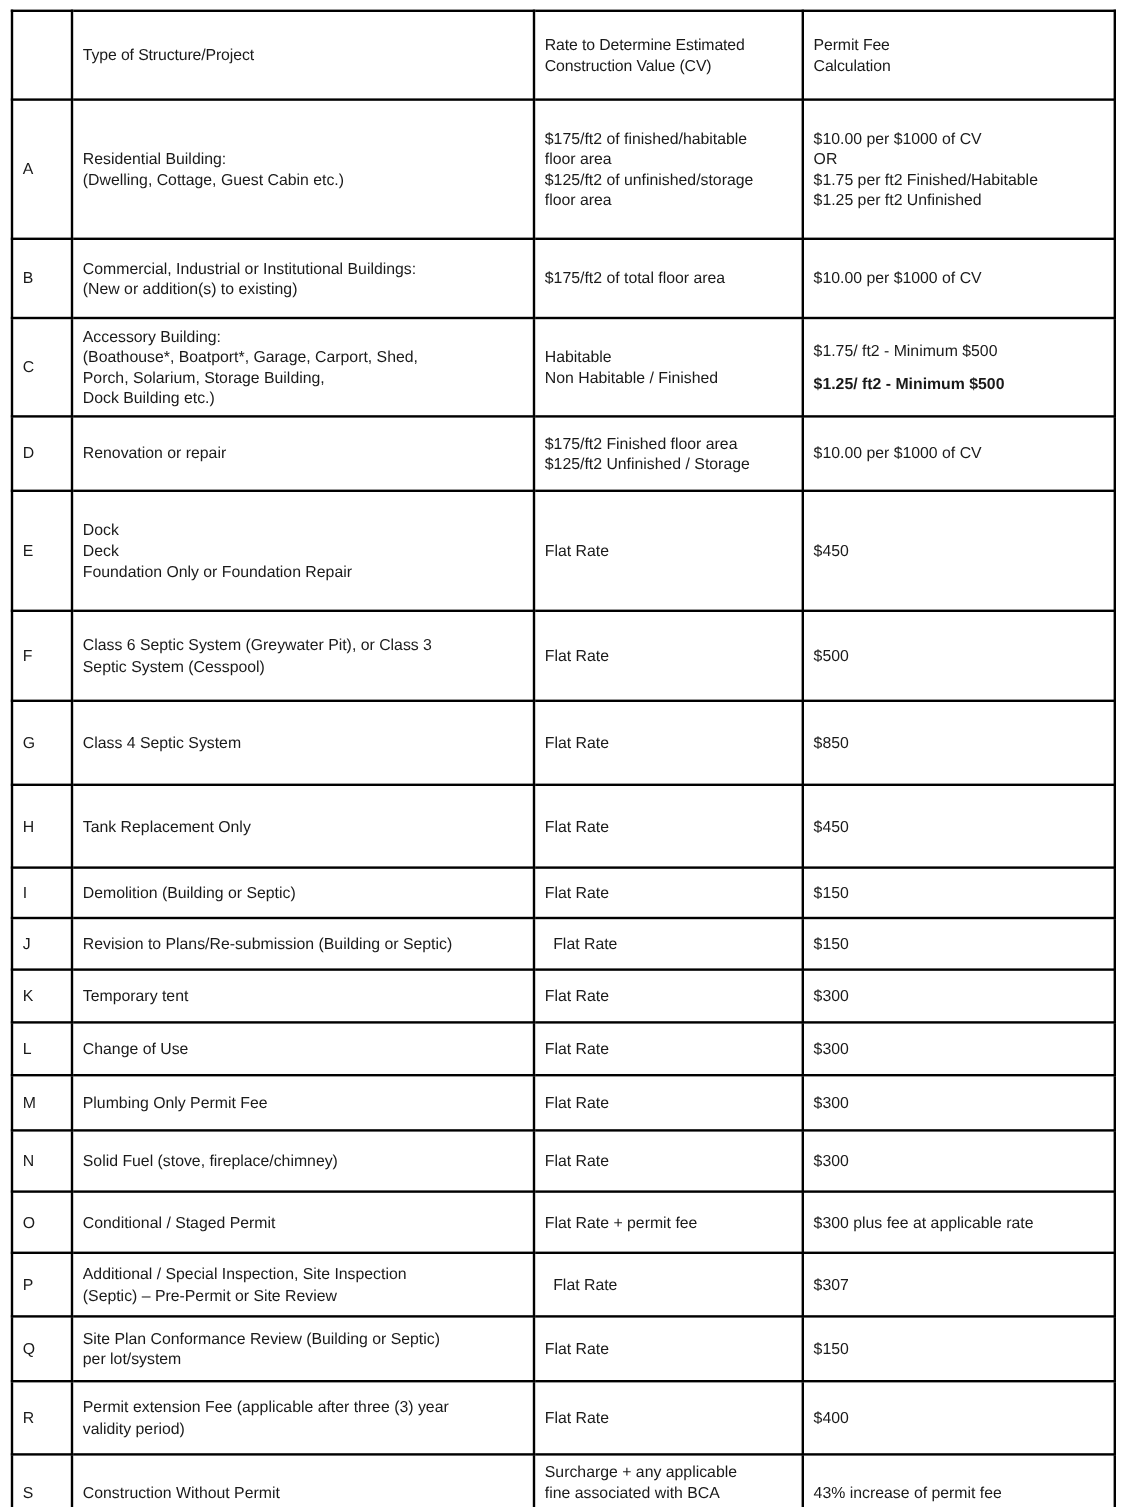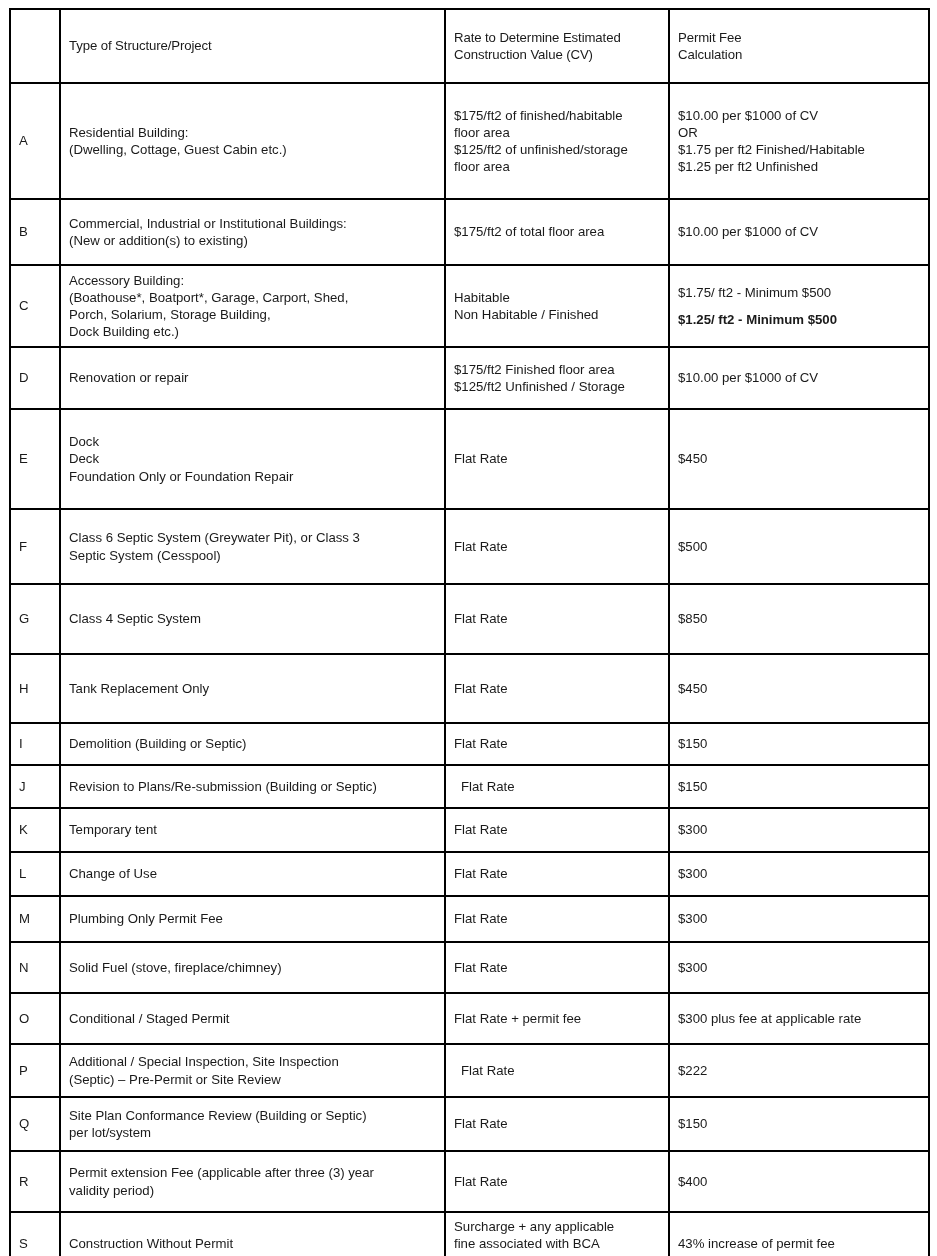--- a/index.html
+++ b/index.html
@@ -421,21 +421,21 @@
               <span class="ln">(Septic) – Pre-Permit or Site Review</span>
             </span>
           </td>
           <td>
             <span class="cell-lines indent">
               <span class="ln">Flat Rate</span>
             </span>
           </td>
           <td>
             <span class="cell-lines">
-              <span class="ln">$222</span>
+              <span class="ln">$307</span>
             </span>
           </td>
         </tr>
         <tr class="r-Q">
           <td class="letter">Q</td>
           <td>
             <span class="cell-lines">
               <span class="ln">Site Plan Conformance Review (Building or Septic)</span>
               <span class="ln">per lot/system</span>
             </span>

